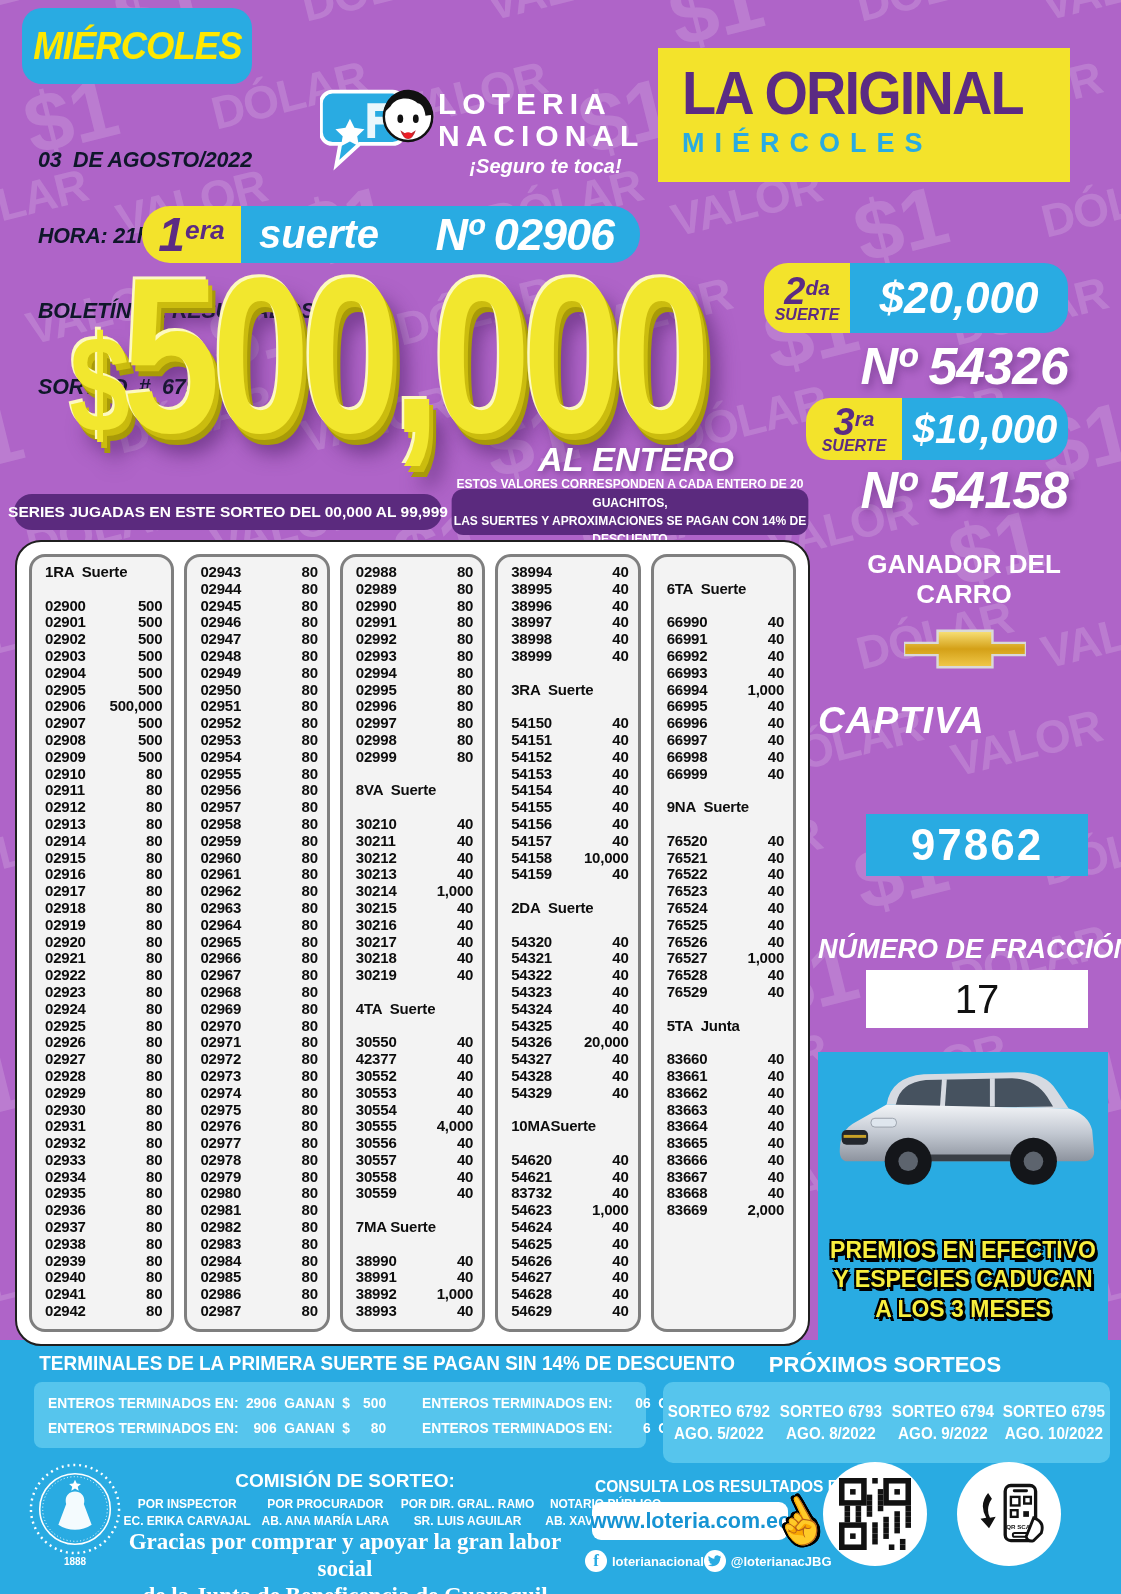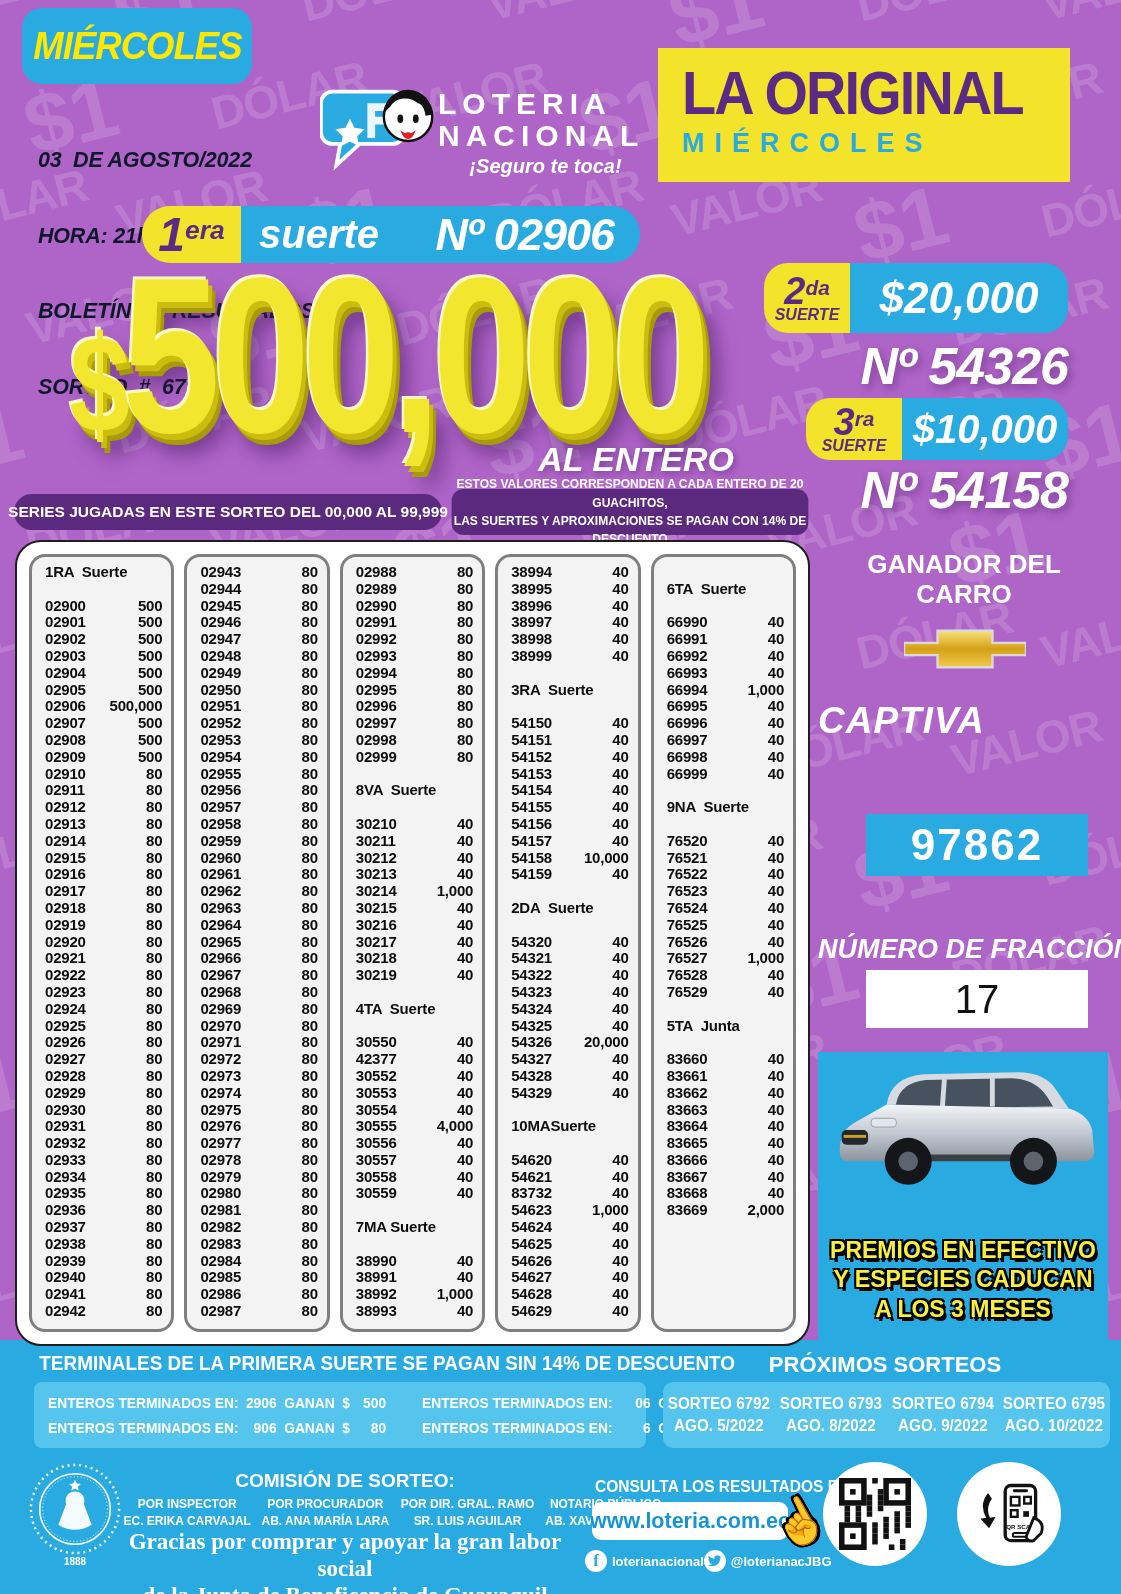--- a/index.html
+++ b/index.html
@@ -105,21 +105,21 @@
   .term-title{left:30px;top:1352px;width:620px;text-align:center;color:#fff;font-weight:800;font-size:19.5px;
     transform:scaleX(.97);white-space:nowrap;z-index:2;}
   .term-panel{left:34px;top:1382px;width:612px;height:66px;background:#56C5ED;border-radius:8px;
     display:grid;grid-template-columns:1fr 1fr;column-gap:18px;row-gap:2px;padding:9px 14px;box-sizing:border-box;}
   .tcell{display:flex;color:#fff;font-weight:800;font-size:14.5px;align-items:center;white-space:pre;
     transform:scaleX(.95);transform-origin:left;}
   .tcell .t-end{min-width:40px;text-align:right;}
   .tcell .t-win{margin-left:8px;}
   .tcell .t-amt{margin-left:auto;min-width:38px;text-align:right;}
   .up-title{left:660px;top:1352px;width:450px;text-align:center;color:#fff;font-weight:900;font-size:22px;z-index:2;}
-  .up-panel{left:663px;top:1382px;width:447px;height:66px;background:#56C5ED;border-radius:10px;
+  .up-panel{left:663px;top:1382px;width:447px;height:81px;background:#56C5ED;border-radius:10px;
     display:flex;align-items:center;}
   .up-col{flex:1;text-align:center;color:#fff;font-weight:800;font-size:16px;line-height:1.35;transform:scaleX(.95);}
 
   
   .seal{left:28px;top:1462px;}
   .seal-year{left:28px;top:1556px;width:94px;text-align:center;color:#fff;font-weight:700;font-size:10px;}
   .comm-title{left:130px;top:1470px;width:430px;text-align:center;color:#fff;font-weight:900;font-size:19px;}
   .comm-row{left:118px;top:1496px;width:456px;display:flex;justify-content:space-between;}
   .comm-col{text-align:center;color:#fff;font-weight:800;font-size:13px;line-height:1.3;transform:scaleX(.92);
     white-space:nowrap;}

